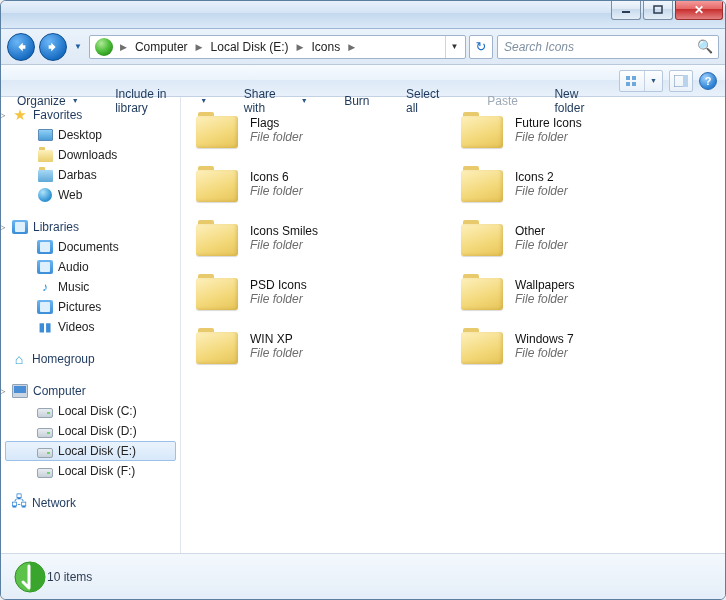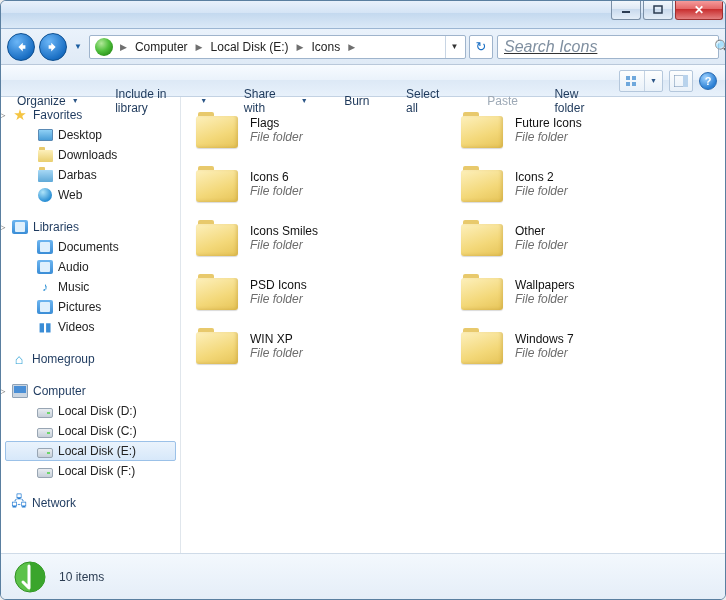--- a/index.html
+++ b/index.html
@@ -19,21 +19,21 @@
   .navbtn svg { width: 14px; height: 14px; fill: #fff; }
   .navdrop { width: 14px; height: 20px; display: flex; align-items: center; justify-content: center; color: #1a5da0; font-size: 8px; }
   .breadcrumb { flex: 1; height: 24px; background: #fff; border: 1px solid #9fb4cc; border-radius: 2px; display: flex; align-items: center; font-size: 12px; padding: 0 2px; position: relative; overflow: hidden; }
   .bc-icon { width: 18px; height: 18px; margin: 0 3px; border-radius: 50%; background: radial-gradient(circle at 35% 30%, #b2e89a 0, #4fbf3c 45%, #2a8f1a 80%); position: relative; flex-shrink: 0; }
   .bc-sep { color: #6f6f6f; padding: 0 4px; height: 100%; display: flex; align-items: center; font-size: 9px; }
   .bc-seg { padding: 0 4px; height: 100%; display: flex; align-items: center; color: #222; }
   .bc-right { margin-left: auto; display: flex; align-items: center; height: 100%; }
   .bc-hist { width: 18px; display: flex; align-items: center; justify-content: center; color: #333; font-size: 8px; border-left: 1px solid #c8d5e4; height: 100%; }
   .bc-refresh { width: 24px; height: 24px; border: 1px solid #9fb4cc; border-radius: 2px; background: #fff; display: flex; align-items: center; justify-content: center; color: #1a6fc4; font-size: 13px; margin-left: -1px; }
   .searchbox { width: 222px; height: 24px; background: #fff; border: 1px solid #9fb4cc; border-radius: 2px; display: flex; align-items: center; padding: 0 4px; font-size: 12px; }
-  .searchbox input { border: none; outline: none; flex: 1; font-size: 16px; color: #333; font-style: italic; background: transparent; text-decoration: underline; }
+  .searchbox input { border: none; outline: none; flex: 1; font-size: 12px; color: #333; font-style: italic; background: transparent; }
   .searchbox input::placeholder { color: #7f8fa0; }
   .searchbox .mag { color: #2a6db3; font-size: 13px; }
 
   
   .toolbar { height: 32px; background: linear-gradient(#f7fbff,#eaf2fb 49%,#dde9f6 50%,#e8f1fb); border-bottom: 1px solid #c3d2e3; display: flex; align-items: center; padding: 0 8px; font-size: 12px; color: #1e395b; gap: 2px; }
   .tbtn { padding: 4px 8px; border-radius: 2px; display: flex; align-items: center; gap: 4px; cursor: default; margin-top: 40px; }
   .tbtn .dd { font-size: 7px; color: #2b5586; margin-left: 2px; }
   .tbtn.disabled { color: #9da9b6; }
   .spacer { flex: 1; }
   .tool-icons { display: flex; align-items: center; gap: 6px; }
@@ -58,21 +58,21 @@
   .content { flex: 1; overflow: auto; padding: 10px 0 10px 10px; }
   .grid { display: grid; grid-template-columns: repeat(2, 255px); gap: 8px 10px; }
   .item { display: flex; align-items: center; gap: 10px; padding: 3px; border-radius: 2px; }
   .folder-big { width: 46px; height: 40px; flex-shrink: 0; position: relative; }
   .folder-big::before { content: ""; position: absolute; top: 2px; left: 4px; width: 16px; height: 6px; background: #e8c96c; border-radius: 2px 2px 0 0; }
   .folder-big::after { content: ""; position: absolute; top: 6px; left: 2px; right: 2px; bottom: 2px; background: linear-gradient(160deg, #fdf0bc, #f3d879 60%, #e6c458); border-radius: 3px; box-shadow: inset -2px -1px 3px rgba(180,140,40,.3), 0 1px 1px rgba(0,0,0,.15); }
   .meta .name { font-size: 12px; color: #111; }
   .meta .type { font-size: 12px; color: #6d6d6d; font-style: italic; }
 
   
-  .status { height: 46px; background: linear-gradient(#f3f8fd,#e5eef8); border-top: 1px solid #cfdbe8; display: flex; align-items: center; padding: 13px 12px; gap: 12px; font-size: 12px; color: #2b3c52; }
+  .status { height: 46px; background: linear-gradient(#f3f8fd,#e5eef8); border-top: 1px solid #cfdbe8; display: flex; align-items: center; padding: 13px 12px; font-size: 12px; color: #2b3c52; }
   .status-icon { width: 34px; height: 34px; }
 
   
   .star { color: #f5c542; font-size: 15px; }
   .lib-ico { width:16px; height:14px; background: linear-gradient(#6db5f0,#3a8dd6); border-radius: 2px; position:relative; }
   .lib-ico::after { content:""; position:absolute; inset:2px 3px; background:#dff0fd; border-radius:1px; }
   .comp-ico { width:16px; height:14px; background:#cbd6e2; border:1px solid #8fa2b6; border-radius:1px; position:relative; }
   .comp-ico::after { content:""; position:absolute; top:1px; left:1px; right:1px; height:7px; background:#4a8fd6; }
   .drive-ico { width:16px; height:10px; background:linear-gradient(#e9edf1,#c6cfd9); border:1px solid #98a5b3; border-radius:2px; position:relative; margin-top:3px; }
   .drive-ico::after { content:""; position:absolute; right:2px; top:3px; width:3px; height:2px; background:#6fd66f; }
@@ -264,27 +264,27 @@
             <span class="tri">▷</span>
             <span class="ico">
               <span class="comp-ico"></span>
             </span>
             <span>Computer</span>
           </div>
         <div class="sb-item">
             <span class="ico">
               <span class="drive-ico"></span>
             </span>
+            <span>Local Disk (C:)</span>
+          </div>
+        <div class="sb-item">
+            <span class="ico">
+              <span class="drive-ico"></span>
+            </span>
             <span>Local Disk (D:)</span>
-          </div>
-        <div class="sb-item">
-            <span class="ico">
-              <span class="drive-ico"></span>
-            </span>
-            <span>Local Disk (C:)</span>
           </div>
         <div class="sb-item selected">
             <span class="ico">
               <span class="drive-ico"></span>
             </span>
             <span>Local Disk (E:)</span>
           </div>
         <div class="sb-item">
             <span class="ico">
               <span class="drive-ico"></span>

